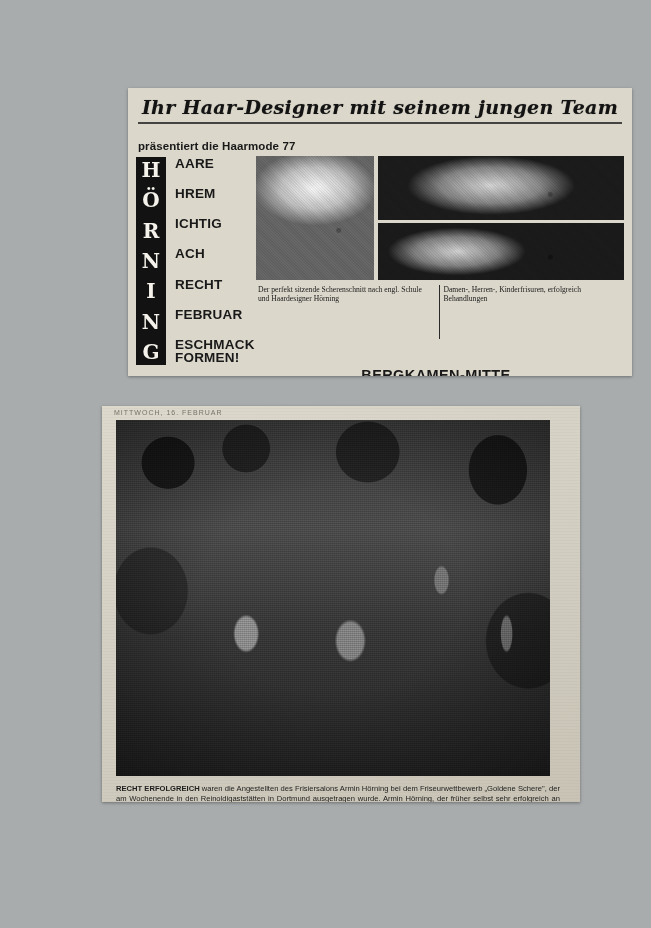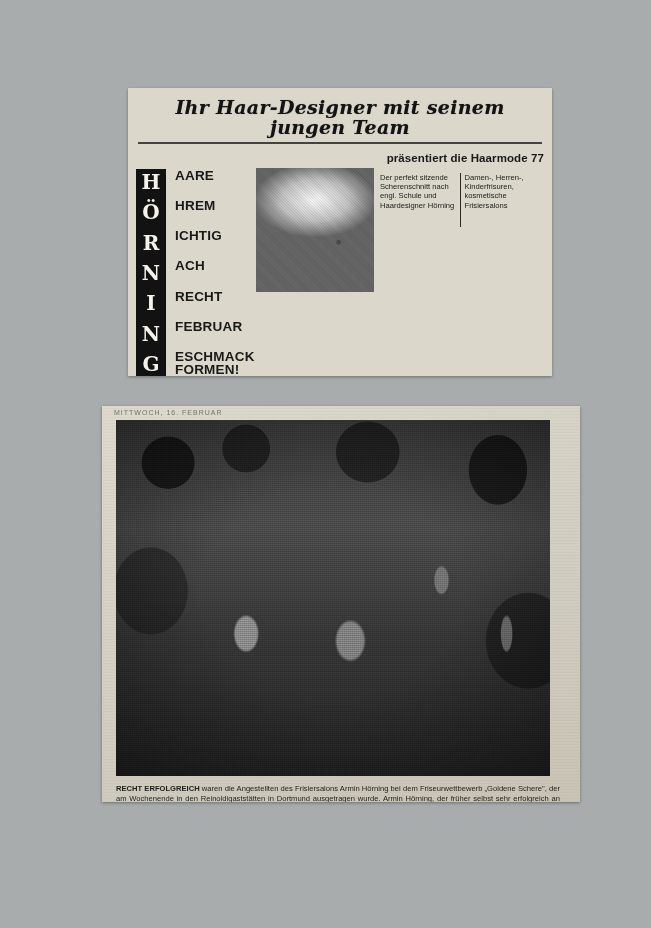--- a/index.html
+++ b/index.html
@@ -13,21 +13,21 @@
     font-family: "Liberation Sans", sans-serif;
     position: relative;
     overflow: hidden;
   }
 
   
   .ad-clip {
     position: absolute;
     left: 128px;
     top: 88px;
-    width: 424px;
+    width: 504px;
     height: 288px;
     background: #fdba74;
     box-shadow: 0 1px 3px rgba(0,0,0,0.35);
     overflow: hidden;
     filter: contrast(1.02);
   }
   .ad-paper {
     position: absolute;
     inset: 0;
     background:
@@ -57,23 +57,22 @@
   }
   .ad-rule {
     height: 2px;
     background: #2a2a2a;
     margin: 4px 2px 3px 2px;
     opacity: 0.85;
   }
   .ad-sub {
     font-size: 11.5px;
     font-weight: bold;
-    margin: 8px 0 4px 2px;
+    margin: 16px 0 4px 2px;
     letter-spacing: 0.1px;
-    text-align: right;
   }
 
   .ad-body {
     position: relative;
     display: flex;
     gap: 6px;
   }
 
   
   .hoerning-col {
@@ -111,21 +110,22 @@
     font-size: 13.5px;
     font-weight: bold;
     letter-spacing: 0.2px;
     font-family: "Liberation Sans", sans-serif;
     line-height: 1;
   }
 
   .photo-col {
     flex: 1 1 auto;
     display: flex;
-    flex-direction: row;
+    flex-direction: column;
+    font-family: Liberation Serif, serif;
   }
   .photo-row {
     display: flex;
     gap: 4px;
     height: 124px;
   }
   .ph {
     position: relative;
     overflow: hidden;
     filter: grayscale(1) contrast(1.15);
@@ -341,21 +341,21 @@
                 <div class="grain"></div>
               </div>
             <div class="ph-img portrait-couple" style="height:46%">
                 <div class="grain"></div>
               </div>
           </div>
         </div>
 
         <div class="cols-text">
           <div class="col">Der perfekt sitzende Scherenschnitt nach engl. Schule und Haardesigner Hörning</div>
-          <div class="col">Damen-, Herren-, Kinderfrisuren, kosmetische Frisiersalons</div>
+          <div class="col">Damen-, Herren-, Kinderfrisuren, erfolgreich Behandlungen</div>
         </div>
       </div>
     </div>
 
     <div class="ad-footer">
       <div class="footer-spacer"></div>
       <div class="footer-main">
         <div class="ad-city">BERGKAMEN-MITTE</div>
 
       </div>

